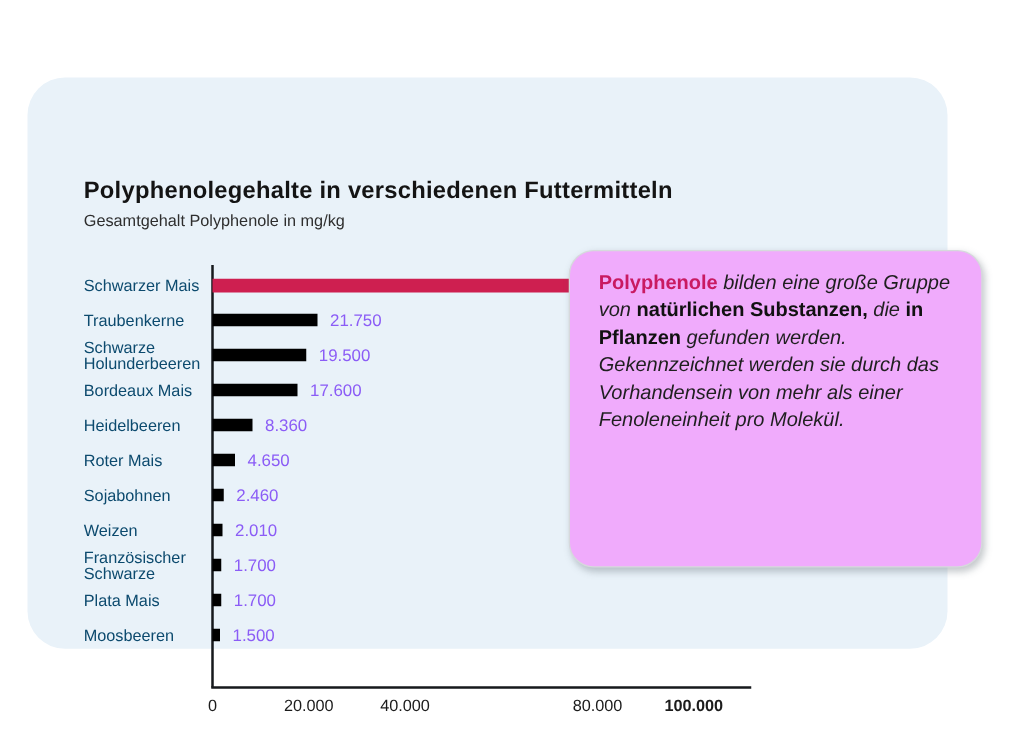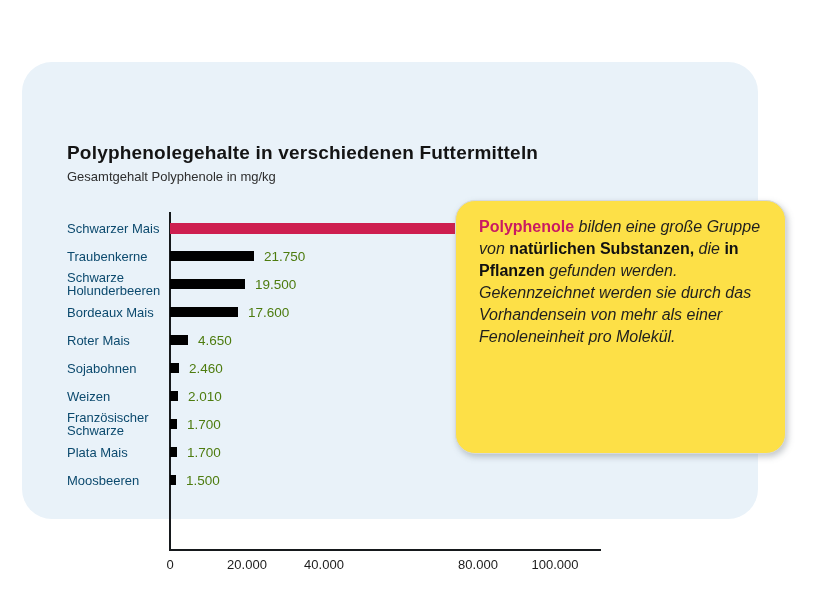--- a/index.html
+++ b/index.html
@@ -13,29 +13,29 @@
   .title { position:absolute; left:45px; top:80px; font-size:19px; font-weight:bold;
            color:#141414; letter-spacing:0.2px; }
   .subtitle { position:absolute; left:45px; top:107px; font-size:13px; color:#2e2e2e; }
 
   .chart-rows { position:absolute; left:45px; top:152px; width:540px; }
   .chart-row { display:flex; align-items:center; height:28px; }
   .cat-label { width:103px; flex:0 0 103px; font-size:13px; line-height:13px;
                color:#0c4a6e; white-space:pre-line; }
   .bar-area { display:flex; align-items:center; height:100%; }
   .bar { height:10px; background:#000000; }
-  .value-label { margin-left:10px; font-size:13.5px; color:#4d7c0f; white-space:nowrap; }
+  .value-label { margin-left:10px; font-size:13.5px; color:#8b5cf6; white-space:nowrap; }
 
   .y-axis { position:absolute; left:147px; top:150px; width:2px; height:338px; background:#16191c; }
   .x-axis { position:absolute; left:147px; top:487px; width:432px; height:2px; background:#16191c; }
   .x-ticks { position:absolute; left:148px; top:495px; height:16px; width:440px; }
   .x-tick { position:absolute; top:0; transform:translateX(-50%); font-size:13px; color:#1c1c1c; }
 
   .infobox { position:absolute; left:455px; top:200px; width:331px; height:254px;
-             background:#fde047; border:1px solid #d6d9dc; border-radius:20px;
+             background:#f0abfc; border:1px solid #d6d9dc; border-radius:20px;
              box-shadow:2px 3px 6px rgba(90,100,110,0.35);
              padding:15px 18px 14px 23px; }
   .infobox p { font-size:16px; font-style:italic; color:#1f1f1f; line-height:22px; }
   .infobox p + p { margin-top:14px; }
   .seg-accent { font-style:normal; font-weight:bold; color:#C91A62; }
   .seg-bold { font-style:normal; font-weight:bold; color:#111111; }
 </style>
 </head>
 <body>
 
@@ -68,20 +68,27 @@
           <div class="bar-area">
             <div class="bar" style="width: 75px; background: rgb(0, 0, 0);"></div>
             <span class="value-label">19.500</span>
           </div>
         </div>
         <div class="chart-row">
           <div class="cat-label">Bordeaux Mais</div>
           <div class="bar-area">
             <div class="bar" style="width: 68px; background: rgb(0, 0, 0);"></div>
             <span class="value-label">17.600</span>
+          </div>
+        </div>
+        <div class="chart-row">
+          <div class="cat-label">Heidelbeeren</div>
+          <div class="bar-area">
+            <div class="bar" style="width: 32px; background: rgb(0, 0, 0);"></div>
+            <span class="value-label">8.360</span>
           </div>
         </div>
         <div class="chart-row">
           <div class="cat-label">Roter Mais</div>
           <div class="bar-area">
             <div class="bar" style="width: 18px; background: rgb(0, 0, 0);"></div>
             <span class="value-label">4.650</span>
           </div>
         </div>
         <div class="chart-row">
@@ -120,20 +127,20 @@
             <span class="value-label">1.500</span>
           </div>
         </div>
       </div>
     <div class="x-ticks">
         <span class="x-tick" style="left: 0px;">0</span>
         <span class="x-tick" style="left: 77px;">20.000</span>
         <span class="x-tick" style="left: 154px;">40.000</span>
         <span class="x-tick" style="left: 221px; margin-top: 44px;">60.000</span>
         <span class="x-tick" style="left: 308px;">80.000</span>
-        <span class="x-tick" style="left: 385px;">100.000</span>
+        <span class="x-tick" style="left: 385px; font-weight: bold;">100.000</span>
       </div>
   </div>
 
   <div class="infobox">
       <p><span class="seg-accent">Polyphenole</span><span> bilden eine große Gruppe von </span><span class="seg-bold">natürlichen Substanzen,</span><span> die </span><span class="seg-bold">in Pflanzen</span><span> gefunden werden. Gekennzeichnet werden sie durch das Vorhandensein von mehr als einer Fenoleneinheit pro Molekül.</span></p>
     </div>
 </div>
 
 </body></html>

